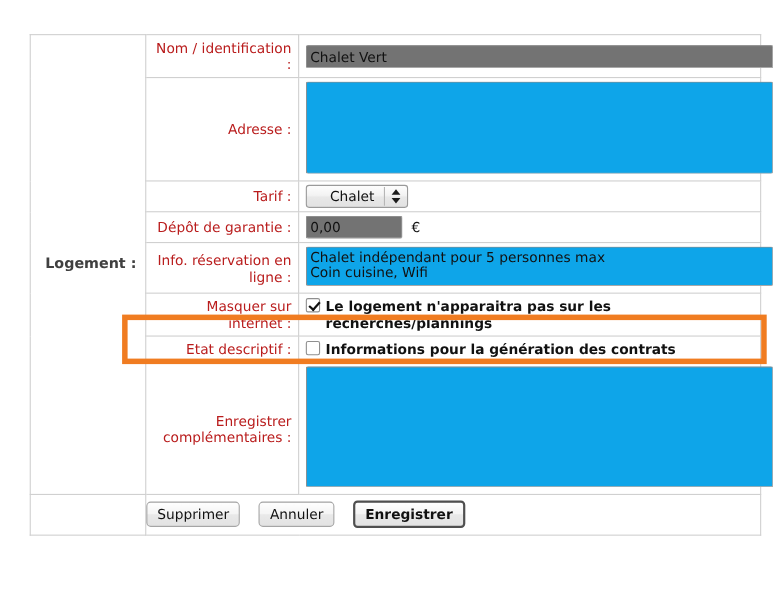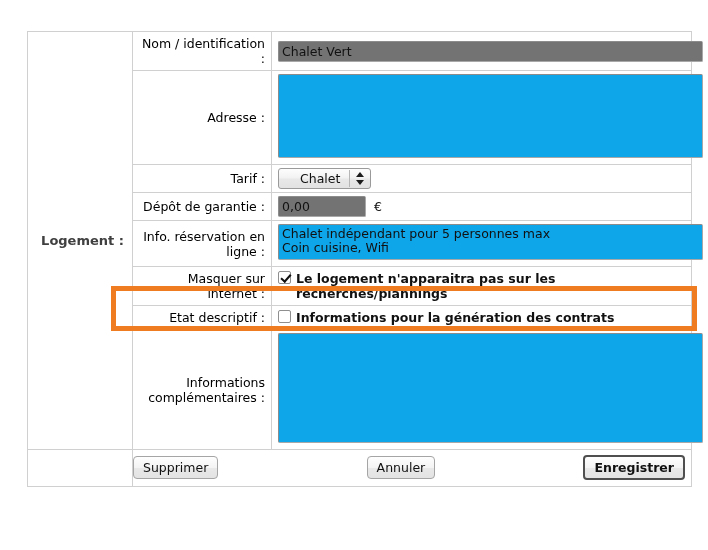--- a/index.html
+++ b/index.html
@@ -59,21 +59,21 @@
     color: #404040;
     vertical-align: middle;
     border-right: 1px solid #d0d0d0;
   }
 
   .label-cell {
     width: 128px;
     text-align: right;
     padding: 4px 6px 4px 4px !important;
     font-size: 12.5px;
-    color: #000000;
+    color: #b91c1c;
     line-height: 15px;
     vertical-align: middle;
   }
 
   .field-cell {
     padding: 3px 4px 3px 6px !important;
     font-size: 12.5px;
     color: #111;
     vertical-align: middle;
   }
@@ -208,23 +208,23 @@
     height: 45px;
     box-sizing: border-box;
     border: 5px solid #f07c21;
     pointer-events: none;
     z-index: 20;
   }
 
   
   .btn-bar {
     display: flex;
-    justify-content: space-between;
+    justify-content: flex-start;
     align-items: center;
-    gap: 7px;
+    gap: 17px;
     padding: 5px 6px 6px 0;
   }
   .btn {
     font-family: "DejaVu Sans", "Liberation Sans", sans-serif;
     font-size: 12.5px;
     color: #111;
     padding: 3px 9px;
     border: 1px solid #a5a5a5;
     border-radius: 4px;
     background: linear-gradient(to bottom, #fefefe 0%, #f4f4f4 50%, #e9e9e9 51%, #e3e3e3 100%);
@@ -305,21 +305,21 @@
         <td class="label-cell">Etat descriptif :</td>
         <td class="field-cell">
           <span class="cb-row">
             <span class="checkbox"></span>
             <span class="cb-label">Informations pour la génération des contrats</span>
           </span>
         </td>
       </tr>
 
       <tr>
-        <td class="label-cell">Informations complémentaires :</td>
+        <td class="label-cell">Enregistrer complémentaires :</td>
         <td class="field-cell">
           <textarea class="area-field compl-area" style=""></textarea>
         </td>
       </tr>
 
       <tr>
         <td>&nbsp;</td>
         <td colspan="2">
           <div class="btn-bar">
             <button class="btn">Supprimer</button>

